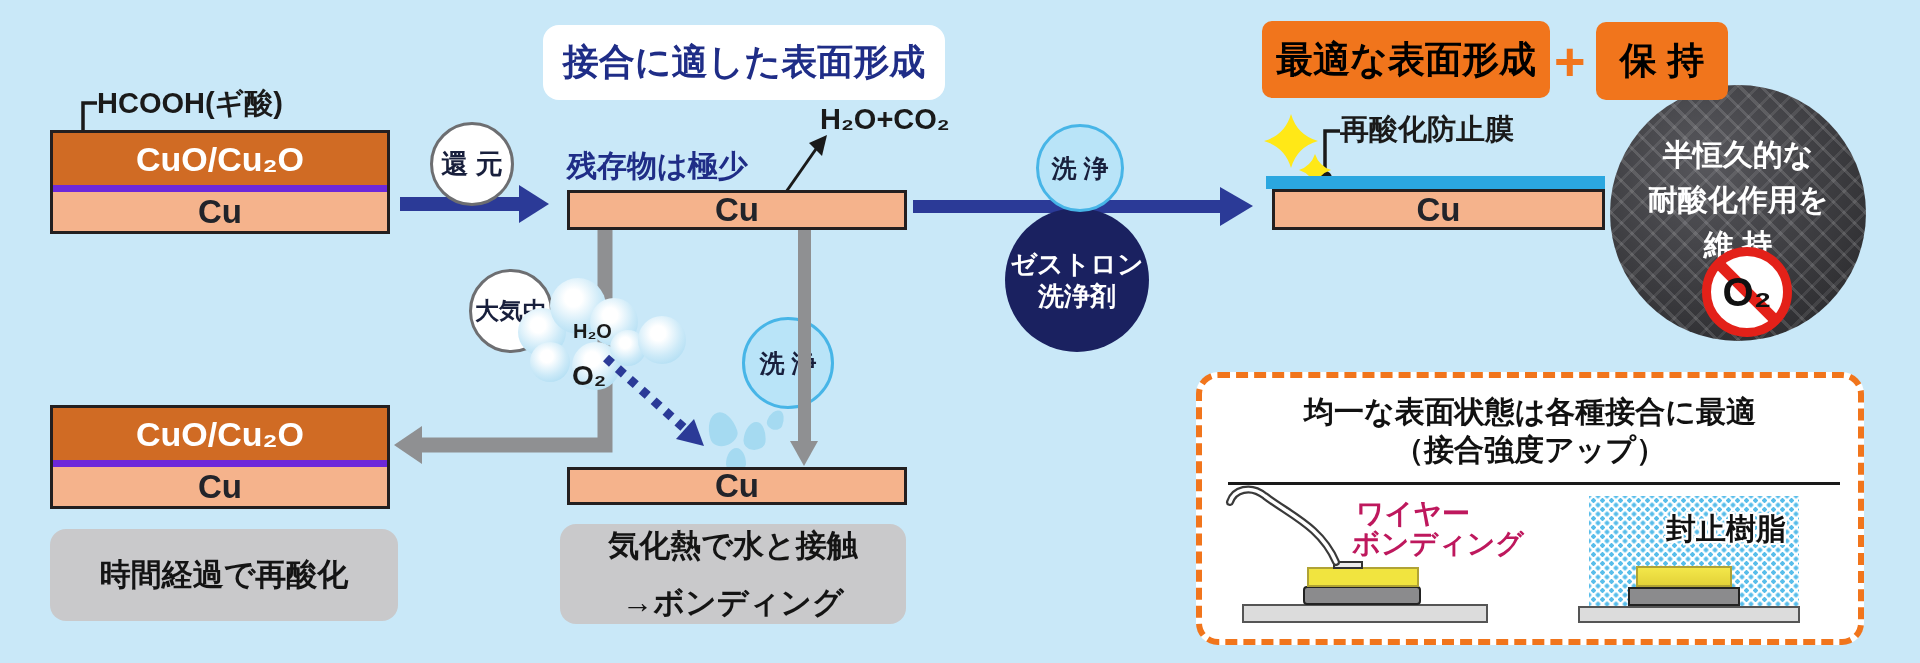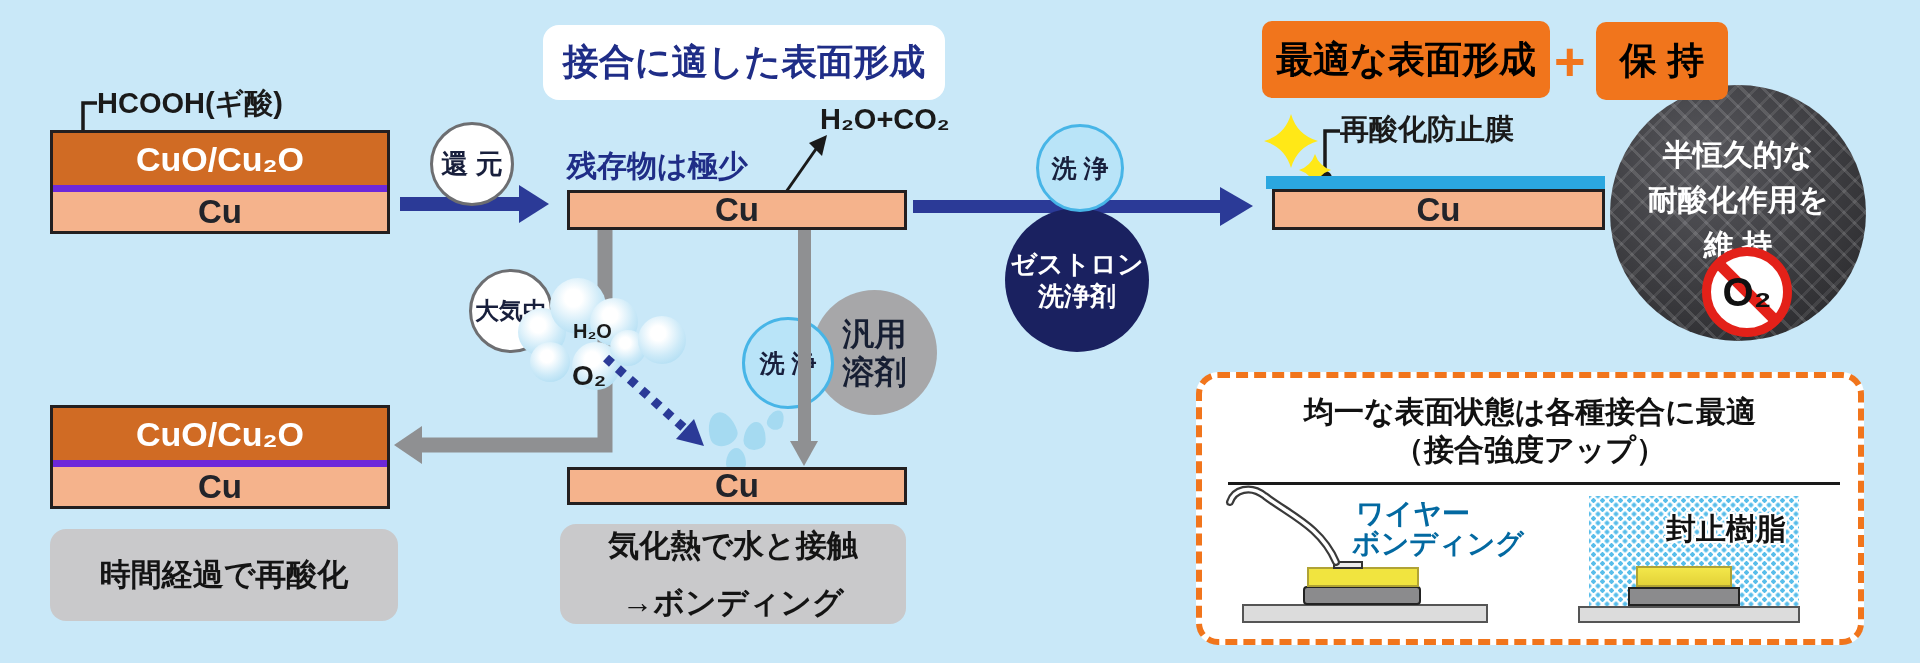--- a/index.html
+++ b/index.html
@@ -64,21 +64,21 @@
   .panel{position:absolute;left:1196px;top:372px;width:668px;height:273px;background:#fff;
     border:6px dashed #f1751c;border-radius:22px;box-sizing:border-box;z-index:2;}
   .panel .t1{position:absolute;left:0;right:0;top:14px;text-align:center;font-weight:bold;font-size:30px;color:#111;}
   .panel .t2{position:absolute;left:0;right:0;top:52px;text-align:center;font-weight:bold;font-size:30px;color:#111;}
   .panel .divider{position:absolute;left:26px;top:104px;width:612px;height:3px;background:#1a1a1a;}
   .pp{position:absolute;box-sizing:border-box;}
   .wb-base{left:40px;top:226px;width:246px;height:19px;background:#dcdcdc;border:2px solid #555;}
   .wb-chip{left:101px;top:208px;width:118px;height:19px;background:#8b8b8d;border:2px solid #222;border-radius:4px;}
   .wb-die{left:105px;top:189px;width:112px;height:20px;background:#f1e43f;border:2px solid #b0a335;}
   .wb-pad{left:131px;top:183px;width:30px;height:8px;background:#ececec;border:2px solid #333;}
-  .wb-label{position:absolute;font-weight:bold;font-size:28px;color:#0369a1;line-height:28px;}
+  .wb-label{position:absolute;font-weight:bold;font-size:28px;color:#be185d;line-height:28px;}
   .resin-rect{left:387px;top:118px;width:210px;height:112px;background-color:#ffffff;
     background-image:radial-gradient(#58bdea 34%, rgba(0,0,0,0) 36%),radial-gradient(#58bdea 34%, rgba(0,0,0,0) 36%);
     background-size:9px 9px;background-position:0 0,4.5px 4.5px;}
   .resin-label{position:absolute;left:464px;top:131px;font-weight:bold;font-size:30px;color:#111;
     text-shadow:-2px -2px 0 #fff,2px -2px 0 #fff,-2px 2px 0 #fff,2px 2px 0 #fff,0 -2px 0 #fff,0 2px 0 #fff,-2px 0 0 #fff,2px 0 0 #fff;}
   .r-die{left:434px;top:188px;width:96px;height:21px;background:linear-gradient(#f3e74a,#e3d238);border:2px solid #b0a335;}
   .r-chip{left:426px;top:209px;width:112px;height:19px;background:#8b8b8d;border:2px solid #222;}
   .r-base{left:376px;top:228px;width:222px;height:17px;background:#dcdcdc;border:2px solid #555;}
 </style>
 </head>
@@ -147,24 +147,20 @@
   <div class="cloud" style="left:610px;top:330px;width:36px;height:36px;"></div>
   <div class="cloud" style="left:638px;top:316px;width:48px;height:48px;"></div>
   <div class="lbl" style="left:560px;top:320px;font-size:20px;z-index:2;margin-left:13px;">H₂O</div>
   <div class="lbl" style="left:572px;top:360px;font-size:28px;z-index:2;">O₂</div>
 
   <div class="drop" style="left:708px;top:412px;width:28px;height:34px;transform:rotate(-18deg);"></div>
   <div class="drop" style="left:744px;top:422px;width:22px;height:28px;transform:rotate(6deg);"></div>
   <div class="drop" style="left:768px;top:410px;width:16px;height:20px;transform:rotate(22deg);"></div>
   <div class="drop" style="left:726px;top:448px;width:20px;height:24px;"></div>
 
-  <div class="circ grayc" style="left:812px;top:290px;width:125px;height:125px;font-size:32px;line-height:38px;">
-    <span>汎用</span>
-    <span>溶剤</span>
-  </div>
   <div class="circ washc z4" style="left:742px;top:317px;width:86px;height:86px;font-size:25px;">洗 浄</div>
 
   <div class="bar" style="left:567px;top:467px;width:334px;height:32px;">Cu</div>
 
   <div class="stack" style="left:50px;top:405px;width:334px;">
     <div class="oxide">CuO/Cu₂O</div>
     <div class="cuL">Cu</div>
   </div>
 
   <div class="note" style="left:50px;top:529px;width:348px;height:92px;">

